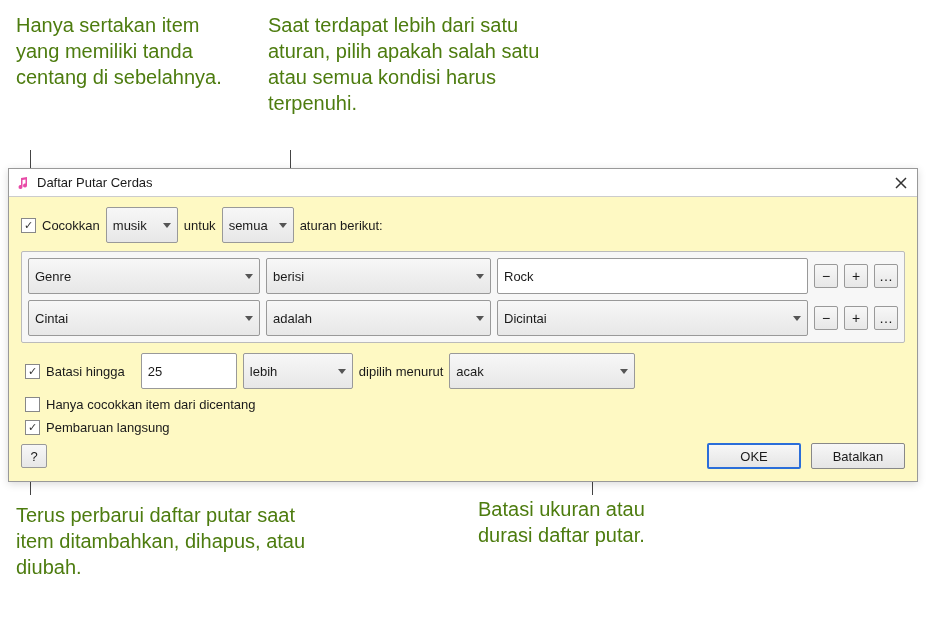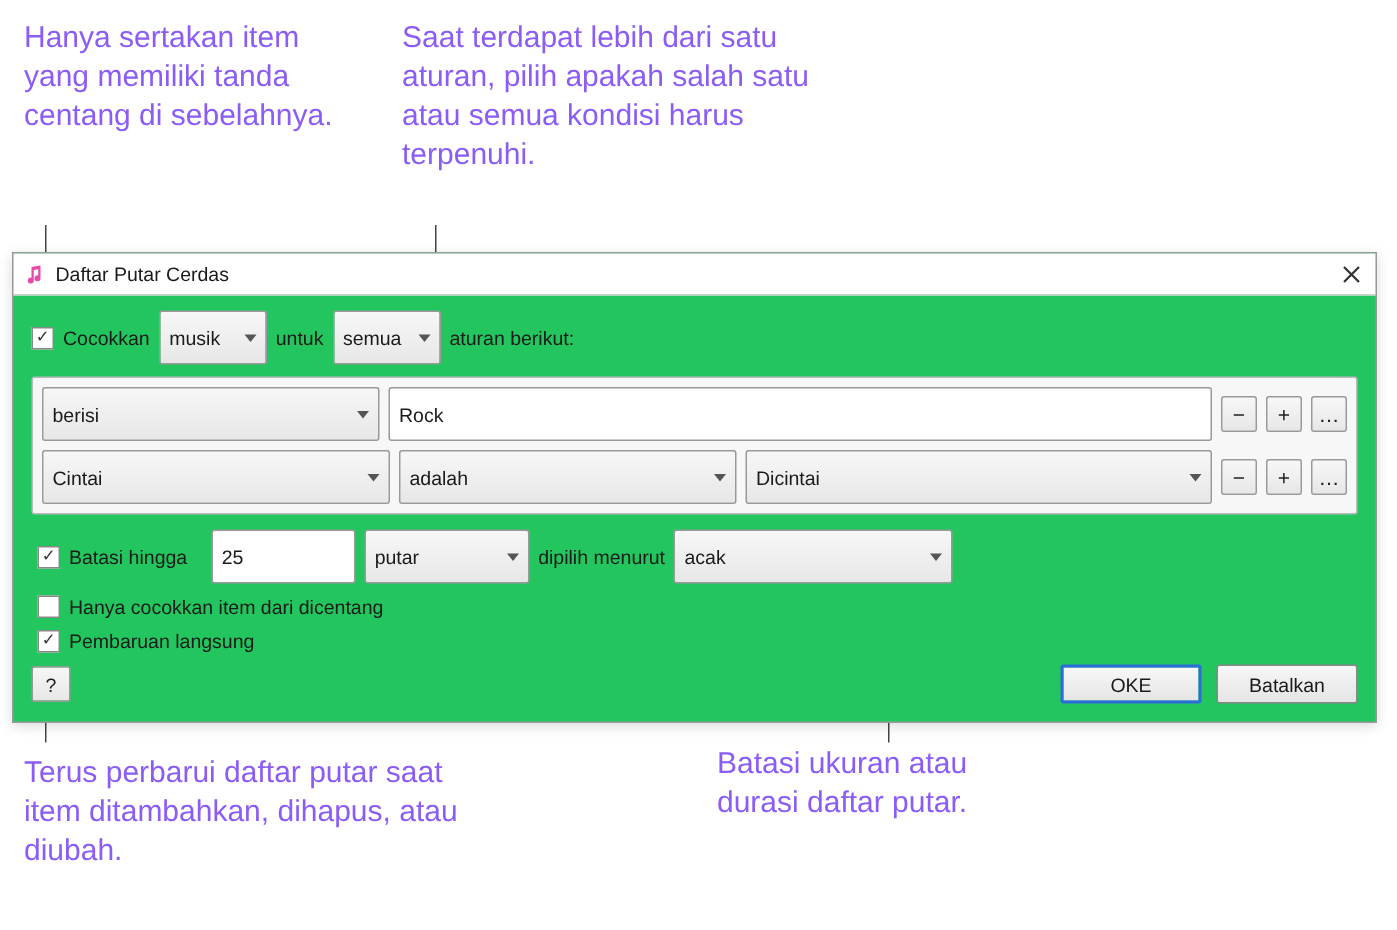--- a/index.html
+++ b/index.html
@@ -11,34 +11,34 @@
     background: #fff;
     width: 931px;
     height: 620px;
     position: relative;
     color: #1a1a1a;
   }
   .callout {
     position: absolute;
     font-size: 20px;
     line-height: 1.3;
-    color: #8b5cf6;
+    color: #4d7c0f;
     max-width: 300px;
   }
   .callout-line {
     position: absolute;
     background: #444;
   }
   .dialog {
     position: absolute;
     left: 8px;
     top: 168px;
     width: 910px;
     border: 1px solid #999;
-    background: #22c55e;
+    background: #fef9c3;
     box-shadow: 0 2px 8px rgba(0,0,0,0.15);
   }
   .titlebar {
     height: 28px;
     background: #fff;
     border-bottom: 1px solid #ccc;
     display: flex;
     align-items: center;
     padding: 0 6px;
     position: relative;
@@ -218,20 +218,23 @@
       </span>
       <span>untuk</span>
       <span class="select" style="width:72px;">
         <span>semua</span>
       </span>
       <span>aturan berikut:</span>
     </div>
 
     <div class="rules-box">
       <div class="rule-row">
+        <span class="select field">
+            <span>Genre</span>
+          </span>
         <span class="select op">
             <span>berisi</span>
           </span>
         <span class="textin val">
             <span>Rock</span>
           </span>
         <span class="sqbtn">−</span>
         <span class="sqbtn">+</span>
         <span class="sqbtn">…</span>
       </div>
@@ -251,21 +254,21 @@
       </div>
     </div>
 
     <div class="opt-row">
       <span class="chk checked"></span>
       <span>Batasi hingga</span>
       <span class="textin" style="width:96px; margin-left:10px;">
           <span>25</span>
         </span>
       <span class="select" style="width:110px;">
-          <span>putar</span>
+          <span>lebih</span>
         </span>
       <span>dipilih menurut</span>
       <span class="select" style="width:186px;">
           <span>acak</span>
         </span>
     </div>
 
     <div class="opt-row">
       <span class="chk"></span>
       <span>Hanya cocokkan item dari dicentang</span>

